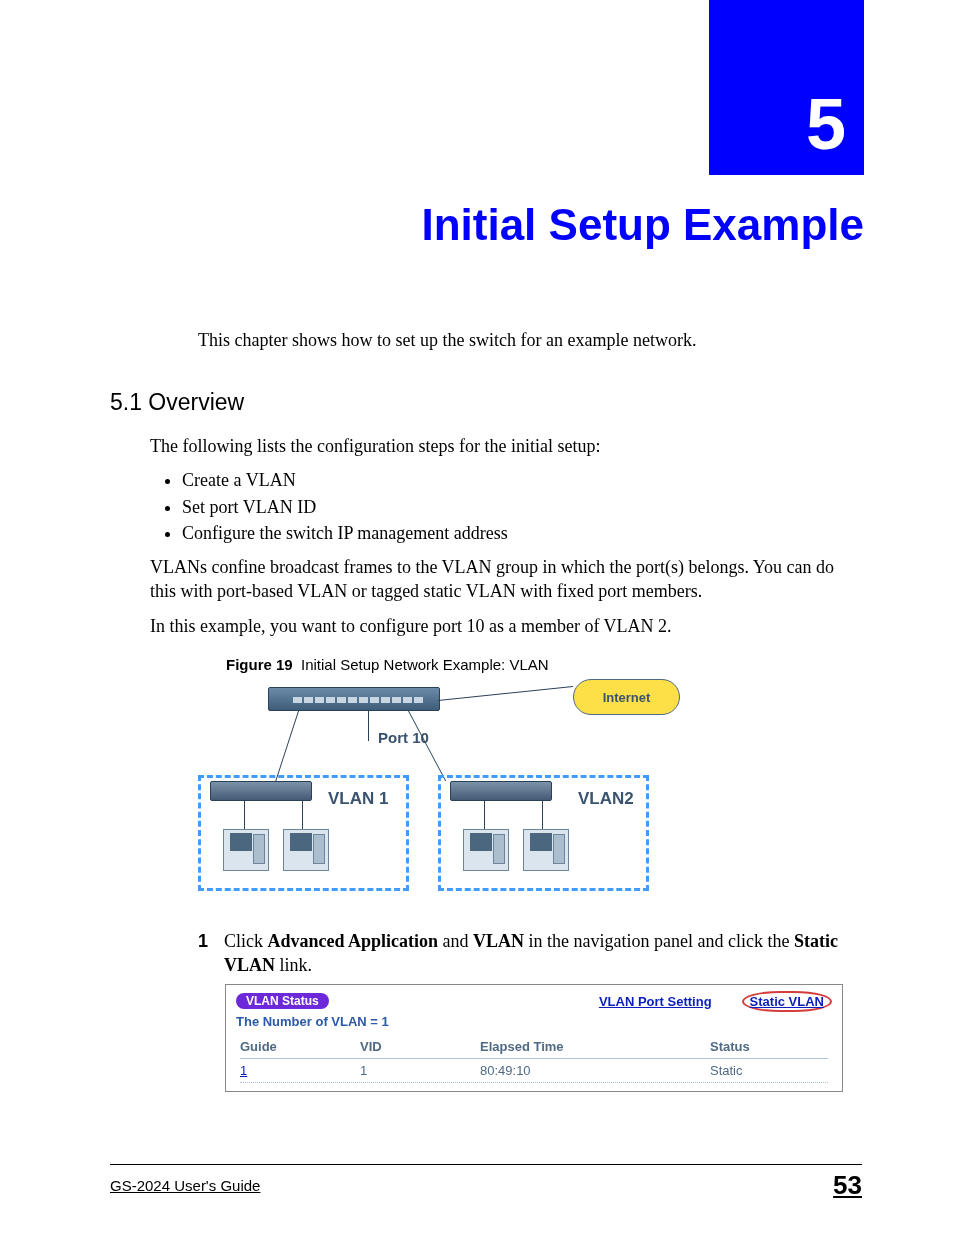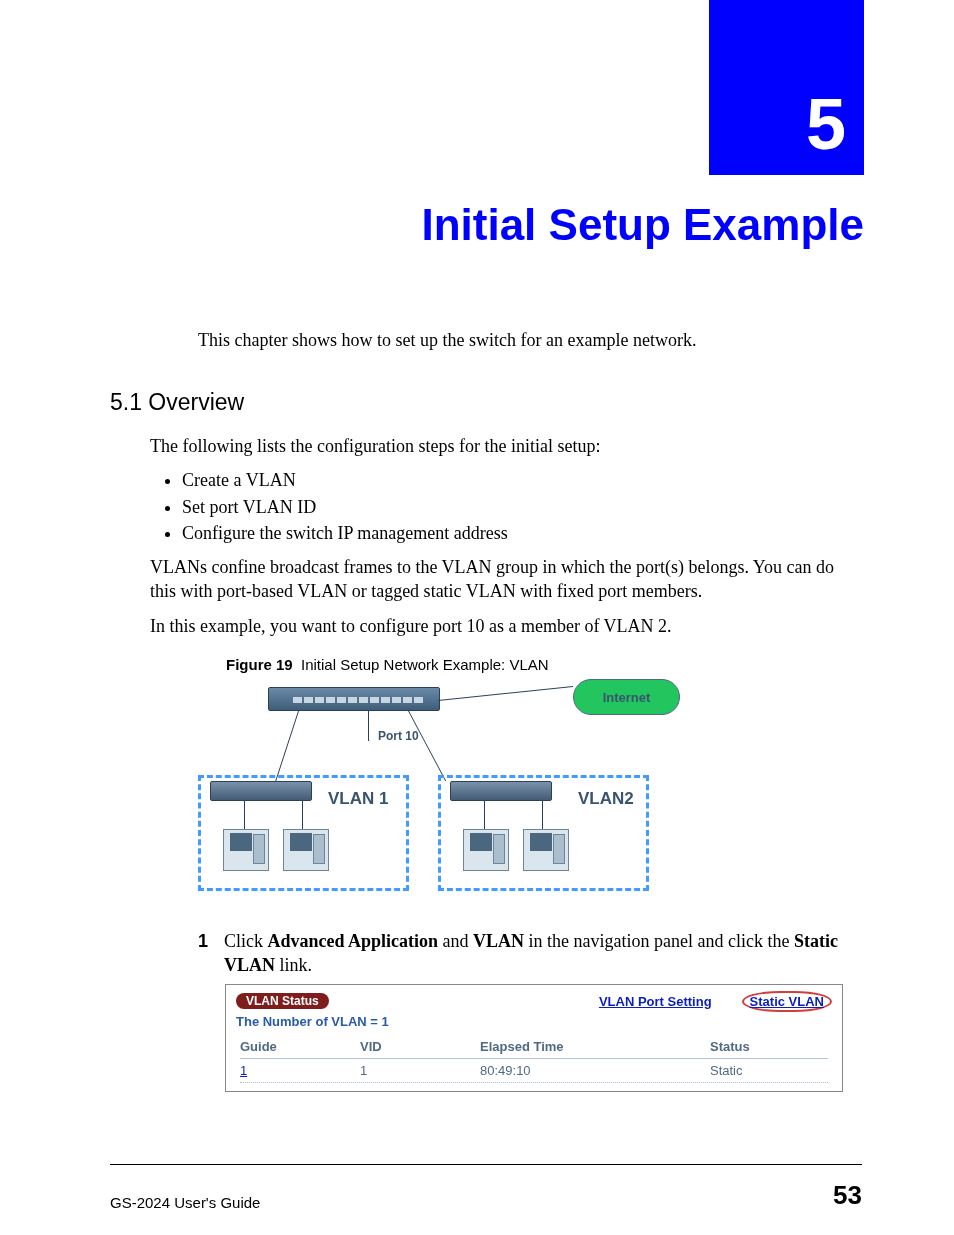--- a/index.html
+++ b/index.html
@@ -107,38 +107,38 @@
   .switch-ports {
     position:absolute; left:95px; top:18px; width:130px; height:8px;
     display:flex; gap:2px;
   }
   .switch-ports span { flex:1; background:#c8d6e2; height:6px; }
   .cloud {
     position: absolute; right: 18px; top: 0;
     width: 105px; height: 34px;
     border: 1px solid #506a85;
     border-radius: 18px;
-    background: #22c55e;
+    background: #fde047;
     font-family: Arial, Helvetica, sans-serif;
     font-size: 13px; font-weight: bold; color:#3a5470;
     display:flex; align-items:center; justify-content:center;
   }
   .cloud-line {
     position:absolute; left:240px; top:14px; width:135px; height:18px;
     border-top:1px solid #2a4058;
     transform: skewY(-6deg);
   }
   .port-vline {
     position:absolute; left:170px; top:32px; width:1px; height:30px;
     background:#2a4058;
   }
   .port-label {
     position:absolute; left:180px; top:50px;
     font-family: Arial, Helvetica, sans-serif;
-    font-weight: bold; font-size:12px; color:#3a5470;
+    font-weight: bold; font-size:15px; color:#3a5470;
   }
   .vline-left {
     position:absolute; left:100px; top:32px; width:1px; height:70px;
     background:#2a4058; transform: skewX(-18deg); transform-origin: top;
   }
   .vline-right {
     position:absolute; left:210px; top:32px; width:1px; height:70px;
     background:#2a4058; transform: skewX(28deg); transform-origin: top;
   }
   .vlan-box {
@@ -195,21 +195,21 @@
   .vlan-panel-head {
     display:flex; justify-content:space-between; align-items:center;
     padding: 6px 10px 2px 10px;
   }
   .vp-title {
     display:flex; align-items:center; gap:6px;
     color:#2a5aa8; font-weight:bold;
   }
   .vp-title .tab {
     display:inline-block; padding:1px 10px; border-radius:10px;
-    background:#7f1d1d; color:#fff; font-size:12px; font-weight:bold;
+    background:#6d28d9; color:#fff; font-size:12px; font-weight:bold;
   }
   .vp-links { display:flex; gap:30px; align-items:center;}
   .vp-link { color:#0a1fbb; font-weight:bold; text-decoration:underline; }
   .vp-link-circled {
     color:#0a1fbb; font-weight:bold; text-decoration:underline;
     border:2px solid #d43d3d; border-radius:50%/60%;
     padding:1px 6px;
   }
   .vp-sub {
     padding: 0 10px 6px 10px;
@@ -218,23 +218,24 @@
   .vp-table { padding: 0 14px 8px 14px; }
   .vp-header-row, .vp-data-row {
     display:grid; grid-template-columns: 120px 120px 230px auto;
     padding: 4px 0;
   }
   .vp-header-row { color:#506a85; font-weight:bold; border-bottom:1px solid #b0c4d6;}
   .vp-data-row { border-bottom:1px dotted #aac1d6; color:#506a85;}
   .vp-data-row .lnk { color:#0a1fbb; text-decoration:underline;}
 
   .footer {
-    position:absolute; bottom:24px; left:110px; right:92px;
-    display:flex; justify-content:space-between; align-items:flex-end;
-    font-family: Arial, Helvetica, sans-serif;
+    position:absolute; bottom:34px; left:110px; right:92px;
+    display:flex; justify-content:space-between; align-items:center;
+    font-family: Arial, Helvetica, sans-serif;
+    text-decoration: underline;
   }
   .footer-left { font-size:15px; color:#000;}
   .footer-right { font-size:26px; font-weight:bold; color:#000;}
   .footer-rule { position:absolute; bottom:70px; left:110px; right:92px; height:1px; background:#000;}
 </style>
 </head>
 <body>
 
 <div class="page">
 

